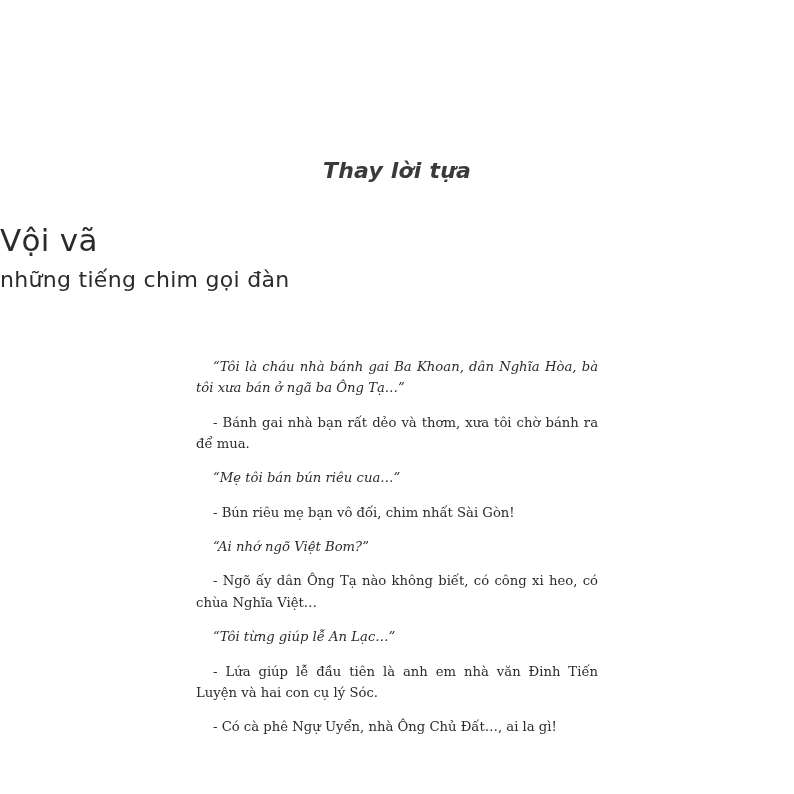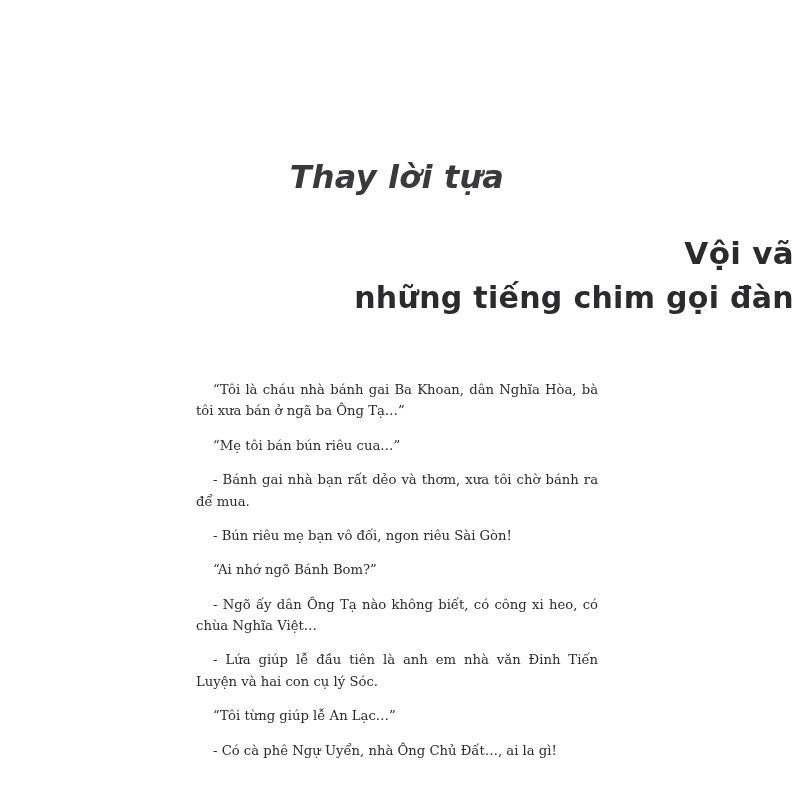--- a/index.html
+++ b/index.html
@@ -26,60 +26,61 @@
     position: absolute;
     left: 0;
     top: 0;
     width: 794px;
   }
   .kicker {
     text-align: center;
     font-family: "DejaVu Sans", sans-serif;
     font-style: italic;
     font-weight: 700;
-    font-size: 32px;
+    font-size: 22px;
     letter-spacing: 0.2px;
     color: #3a3a3c;
     margin-top: 158px;
   }
   .title {
-    text-align: right;
+    text-align: left;
     font-family: "DejaVu Sans", sans-serif;
-    font-weight: 700;
+    font-weight: 400;
     color: #2b2b2d;
     line-height: 1.28;
     margin-top: 38px;
   }
   .title .line1 {
     display: block;
     font-size: 31px;
     letter-spacing: 0.3px;
   }
   .title .line2 {
     display: block;
-    font-size: 30px;
+    font-size: 22px;
     letter-spacing: 0.3px;
     margin-top: 5px;
   }
   .body-block {
     margin: 0 auto;
     width: 402px;
     padding-left: 0;
     margin-top: 62px;
   }
   .para {
     font-family: "DejaVu Serif", serif;
     font-size: 13.2px;
     line-height: 1.62;
     color: #2e2a2b;
     margin: 0 0 13px 0;
     text-indent: 17px;
     text-align: justify;
   }
   .para.quote {
+    font-style: italic;
   }
   .para.dash {
     font-style: normal;
   }
   .para:last-child {
     margin-bottom: 8px;
   }
 </style>
 </head>
 <body>
@@ -89,24 +90,24 @@
 
     <div class="kicker">Thay lời tựa</div>
 
     <div class="title">
       <span class="line1">Vội vã</span>
       <span class="line2">những tiếng chim gọi đàn</span>
     </div>
 
     <div class="body-block">
       <p class="para quote">“Tôi là cháu nhà bánh gai Ba Khoan, dân Nghĩa Hòa, bà tôi xưa bán ở ngã ba Ông Tạ…”</p>
+      <p class="para dash">- Bánh gai nhà bạn rất dẻo và thơm, xưa tôi chờ bánh ra để mua.</p>
       <p class="para quote">“Mẹ tôi bán bún riêu cua…”</p>
-      <p class="para dash">- Bánh gai nhà bạn rất dẻo và thơm, xưa tôi chờ bánh ra để mua.</p>
-      <p class="para dash">- Bún riêu mẹ bạn vô đối, ngon riêu Sài Gòn!</p>
-      <p class="para quote">“Ai nhớ ngõ Bánh Bom?”</p>
+      <p class="para dash">- Bún riêu mẹ bạn vô đối, chim nhất Sài Gòn!</p>
+      <p class="para quote">“Ai nhớ ngõ Việt Bom?”</p>
       <p class="para dash">- Ngõ ấy dân Ông Tạ nào không biết, có công xi heo, có chùa Nghĩa Việt…</p>
+      <p class="para quote">“Tôi từng giúp lễ An Lạc…”</p>
       <p class="para dash">- Lứa giúp lễ đầu tiên là anh em nhà văn Đinh Tiến Luyện và hai con cụ lý Sóc.</p>
-      <p class="para quote">“Tôi từng giúp lễ An Lạc…”</p>
       <p class="para dash">- Có cà phê Ngự Uyển, nhà Ông Chủ Đất…, ai la gì!</p>
     </div>
 
   </div>
 </div>
 
 </body></html>

